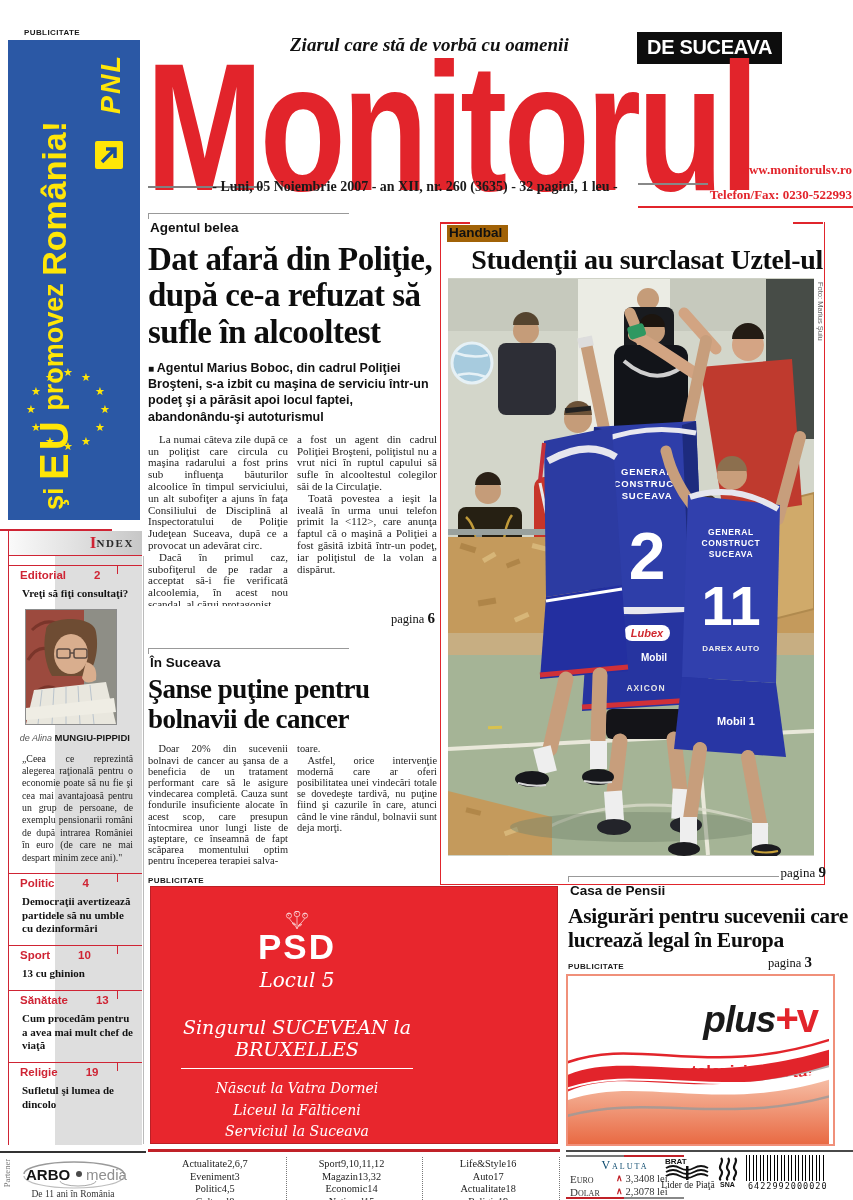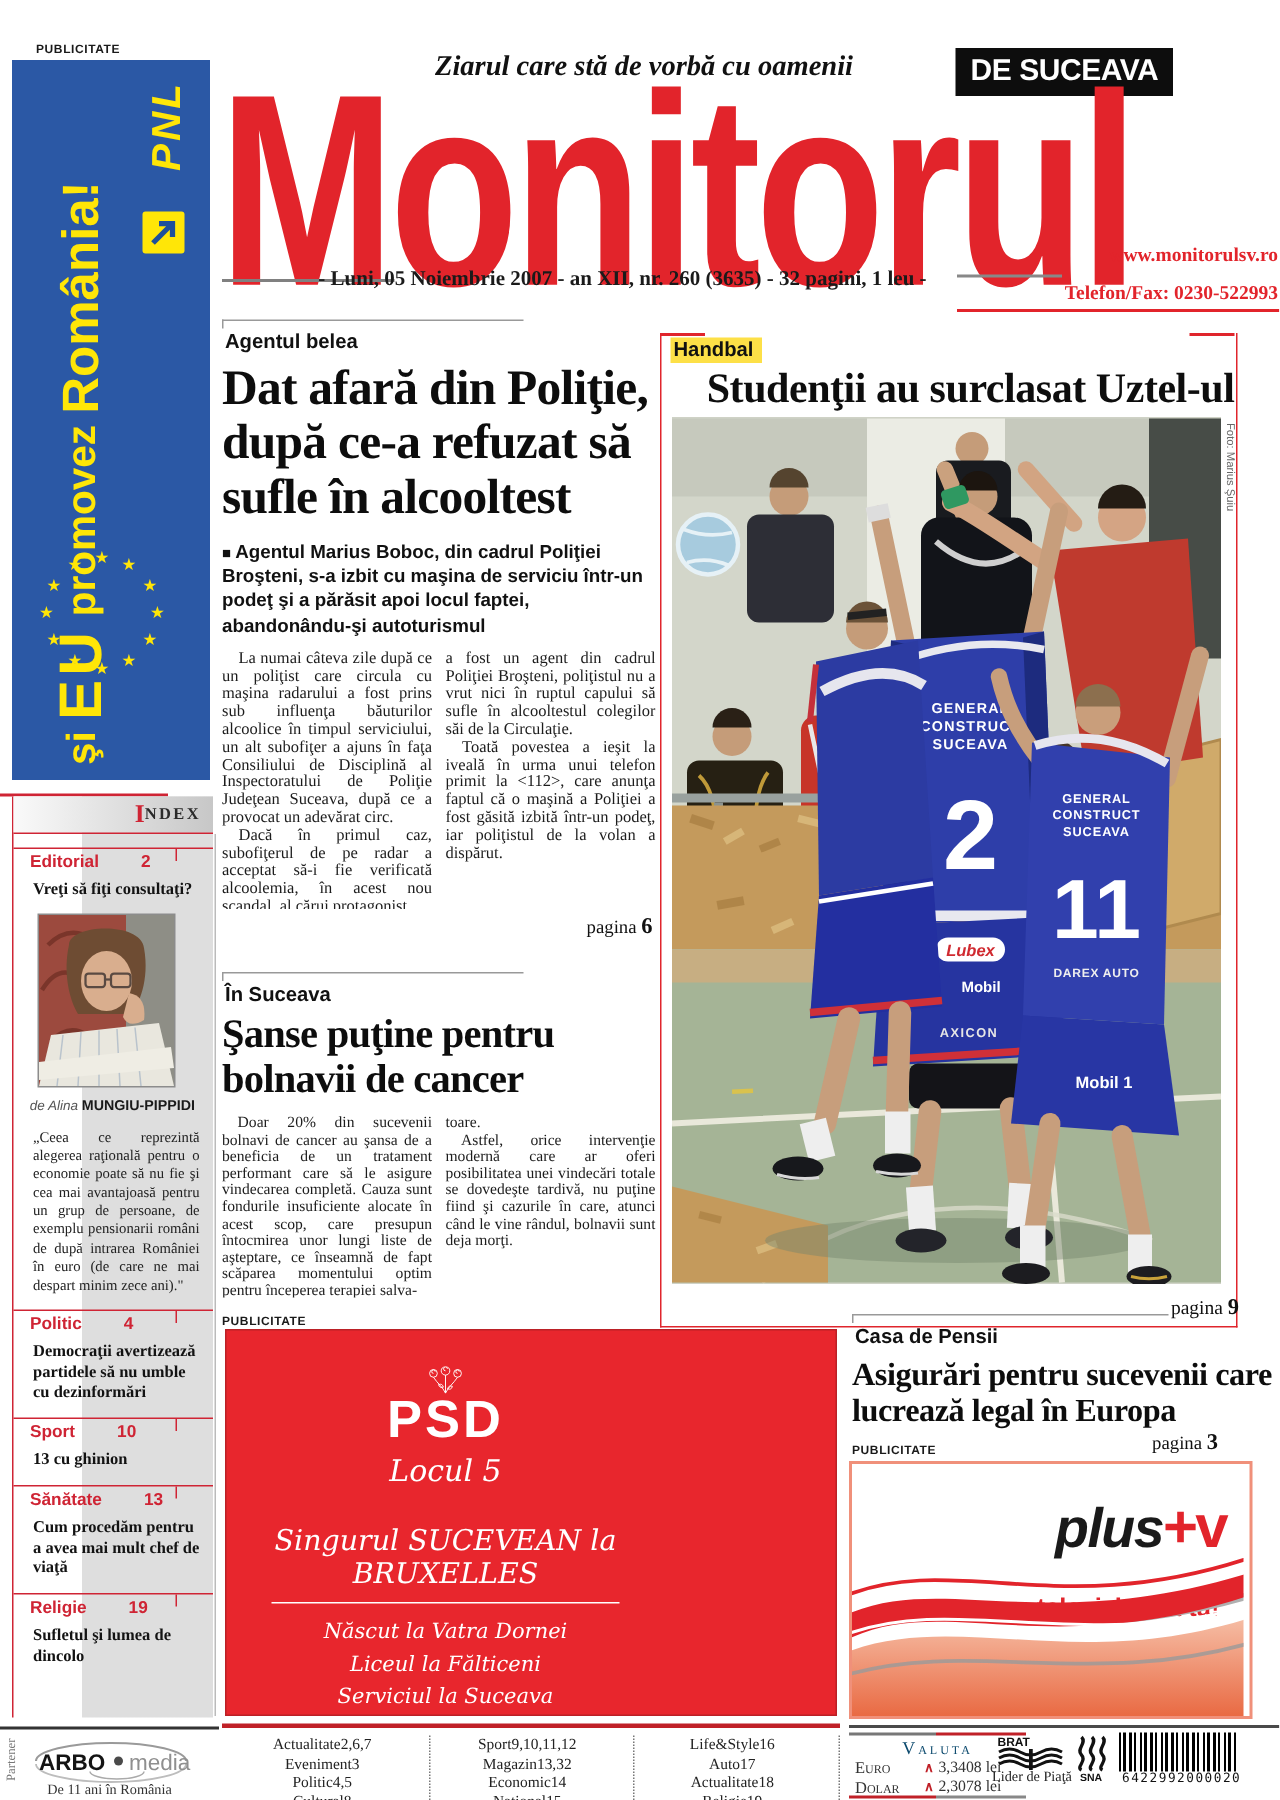--- a/index.html
+++ b/index.html
@@ -83,21 +83,21 @@
        letter-spacing:-.5px;margin-top:5px;color:#0d0d0d;}
   #story2 .cols{height:122px;}
   #story2 .col{font-size:10.4px;line-height:11.2px;}
 
   
   #handball{left:440px;top:216px;width:392px;height:670px;}
   .hb-frame{position:absolute;left:0;top:6px;width:383px;height:662px;
             border-left:1.5px solid #e0252c;border-right:1.5px solid #e0252c;border-bottom:1.5px solid #e0252c;}
   .hb-tl{position:absolute;left:0;top:6px;width:30px;height:1.5px;background:#e0252c;}
   .hb-tr{position:absolute;left:353px;top:6px;width:30px;height:1.5px;background:#e0252c;}
-  .hb-kicker{position:absolute;left:7px;top:9px;font-weight:bold;font-size:13.5px;background:#fde047;padding:0 6px 2px 2px;}
+  .hb-kicker{position:absolute;left:7px;top:9px;font-weight:bold;font-size:13.5px;background:#a16207;padding:0 6px 2px 2px;}
   .hb-headline{position:absolute;left:0;top:28px;width:383px;text-align:right;font-family:"Liberation Serif",serif;
                font-weight:bold;font-size:28px;letter-spacing:-.3px;color:#0d0d0d;}
   .hb-photo{position:absolute;left:8px;top:62px;width:366px;height:578px;background:#cfd2c6;}
   .hb-credit{position:absolute;left:376px;top:66px;writing-mode:vertical-rl;font-size:7.5px;color:#666;}
   .hb-pagina{position:absolute;right:6px;top:648px;font-family:"Liberation Serif",serif;font-size:13px;}
   .hb-pagina b{font-size:15px;}
   svg text{font-family:"Liberation Sans",sans-serif;}
 
   
   #psd-label{left:148px;top:876px;}

